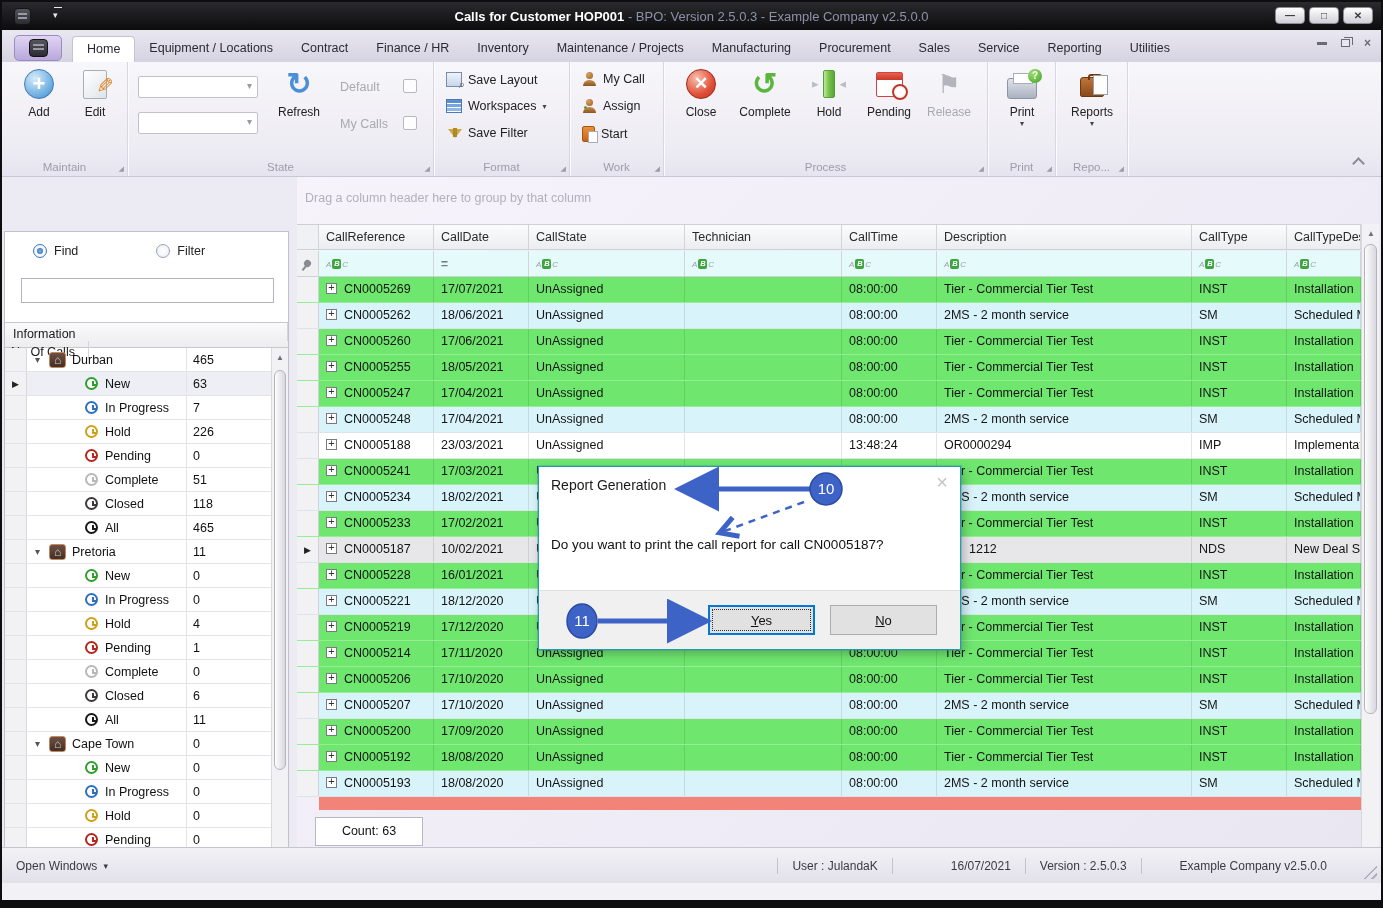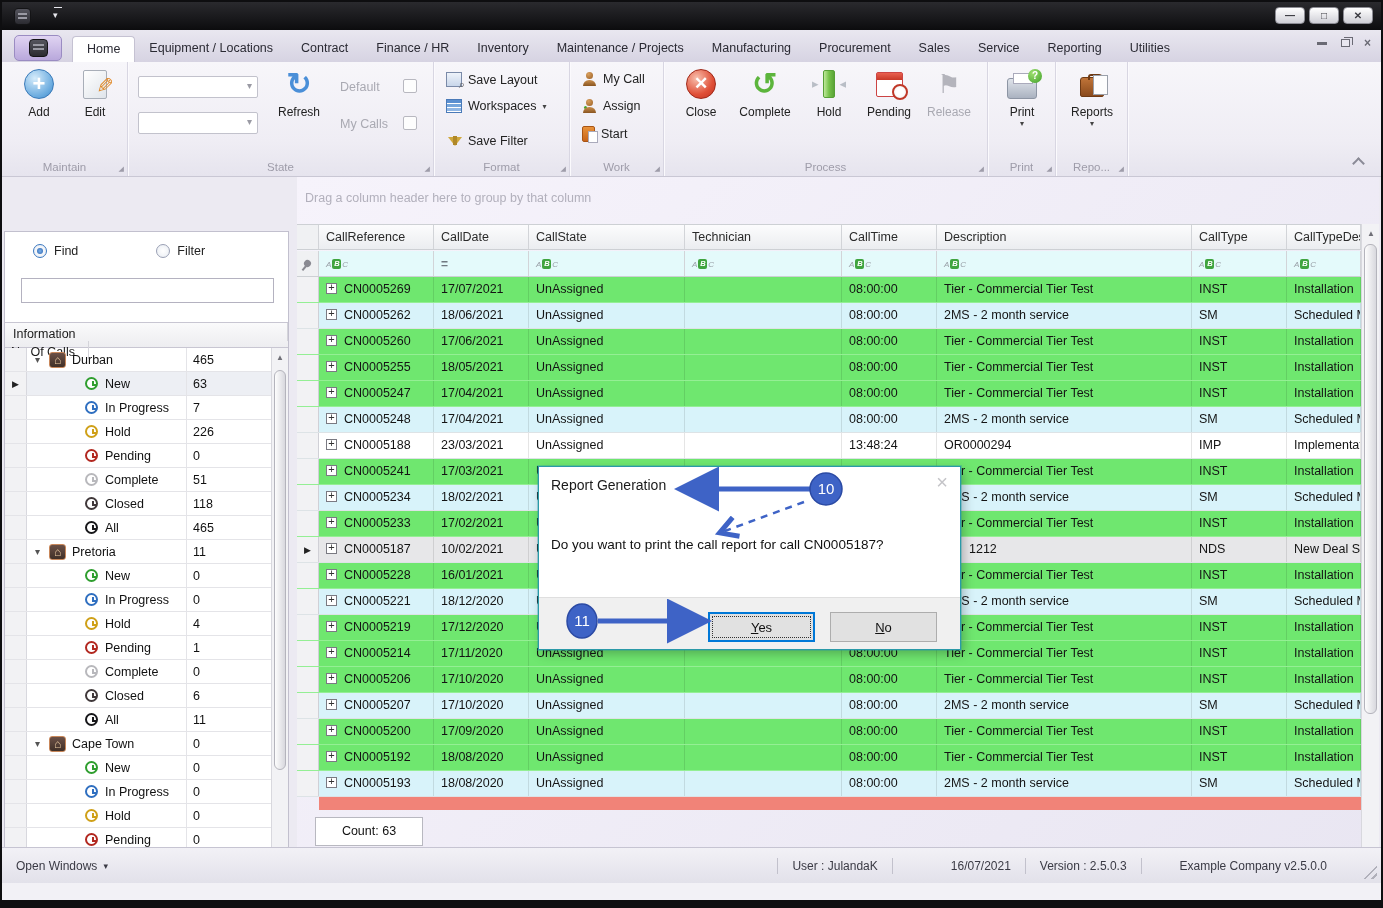--- a/index.html
+++ b/index.html
@@ -180,21 +180,21 @@
   .hs-arrow { position:absolute; top:1px; font-size:9px; color:#707078; }
   .vscroll { position:absolute; right:0; top:47px; width:18px; height:642px; background:#f2f2f5; border-left:1px solid #d8d8de; }
   .v-thumb { position:absolute; left:2px; top:20px; width:13px; height:470px; border-radius:6px; background:linear-gradient(90deg,#fdfdfd,#d8d8de); border:1px solid #b4b4bc; }
 
   
   .dialog { position:absolute; left:536px; top:464px; width:423px; height:184px; background:#fff;
     border:1px solid #2a9aa8; box-shadow:0 0 0 1px rgba(42,154,168,.35), 3px 4px 10px rgba(0,0,0,.25); z-index:40; }
   .dlg-title { position:absolute; left:12px; top:10px; font-size:14px; color:#1a1a1a; }
   .dlg-close { position:absolute; right:12px; top:4px; font-size:20px; color:#c4c4c8; }
   .dlg-msg { position:absolute; left:12px; top:70px; font-size:13.5px; color:#111; }
-  .dlg-footer { position:absolute; left:0; right:0; bottom:0; height:52px; background:#f0f0f0; border-top:1px solid #dfdfdf; }
+  .dlg-footer { position:absolute; left:0; right:0; bottom:0; height:59px; background:#f0f0f0; border-top:1px solid #dfdfdf; }
   .dlg-btn { position:absolute; top:14px; width:107px; height:30px; background:#e1e1e1; border:1px solid #adadad; font-size:13px; color:#111; font-family:inherit; }
   .dlg-btn span { display:block; }
   .dlg-btn span::first-letter { text-decoration:underline; }
   .dlg-yes { left:169px; border:2px solid #0078d7; outline:1px dotted #333; outline-offset:-5px; }
   .dlg-no { left:291px; }
 
   
   .anno { position:absolute; left:530px; top:440px; width:480px; height:240px; z-index:50; pointer-events:none; }
 
   
@@ -209,20 +209,21 @@
     clip-path:polygon(100% 0,100% 100%,0 100%); }
 </style>
 </head>
 <body>
 
 <div class="window">
 
   <div class="titlebar">
     <div class="app-ico"></div>
     <div class="qat-caret">▾</div>
+    <div class="tb-title"><b>Calls for Customer HOP001</b><span class="suffix"> - BPO: Version 2.5.0.3 - Example Company v2.5.0.0</span></div>
     <div class="tb-btns">
       <div class="tb-btn">—</div>
       <div class="tb-btn">□</div>
       <div class="tb-btn">✕</div>
     </div>
   </div>
 
   <div class="tabrow">
     <div class="app-button">
         <div class="app-ico"></div>
@@ -299,21 +300,21 @@
     <div class="rgroup" style="width:136px;">
       <div class="small-btn" style="left:12px; top:10px;">
         <span class="ico-savelayout"></span>
           <span>Save Layout</span>
       </div>
       <div class="small-btn" style="left:12px; top:37px;">
         <span class="ico-workspaces"></span>
           <span>Workspaces</span>
           <span class="drop-caret">▾</span>
       </div>
-      <div class="small-btn" style="left:14px; top:72px;">
+      <div class="small-btn" style="left:14px; top:64px;">
         <span class="ico-savefilter"></span>
           <span>Save Filter</span>
       </div>
       <div class="rgroup-label">Format</div>
       <div class="launcher">◢</div>
     </div>
 
     <div class="rgroup" style="width:94px;">
       <div class="small-btn" style="left:12px; top:10px;">
         <span class="ico-person"></span>

